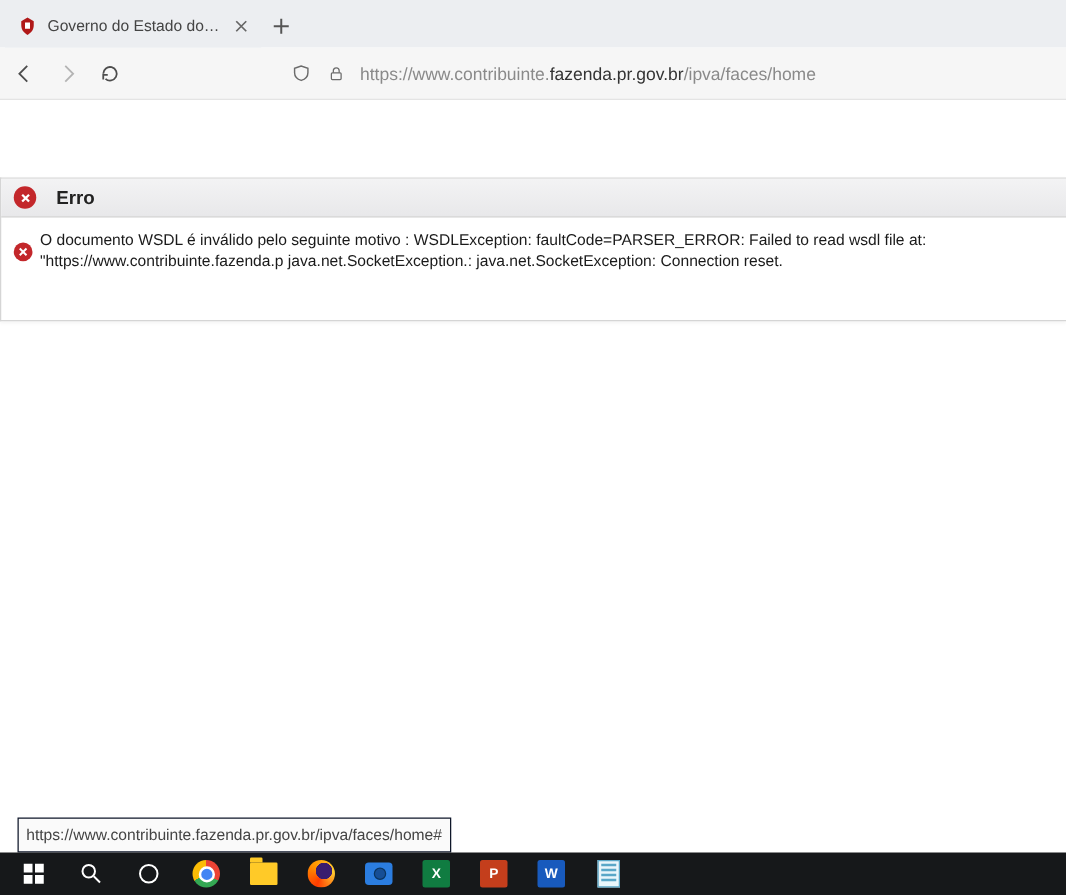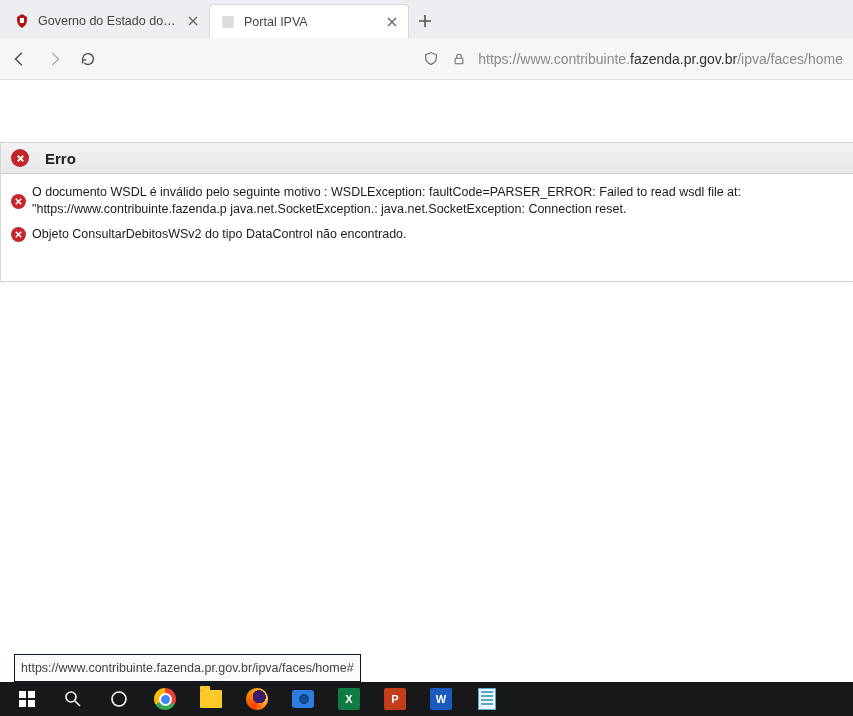--- a/index.html
+++ b/index.html
@@ -72,21 +72,20 @@
   .nav-icons { display:flex; gap:14px; align-items:center; color:#4d4d4d; }
   .nav-icons .ic { width: 20px; height: 20px; display:flex; align-items:center; justify-content:center; }
   .nav-icons .ic.disabled { color: #9a9a9a; }
   .addrwrap {
     flex: 1;
     display:flex;
     align-items:center;
     gap: 10px;
     padding-left: 120px;
     color: #6b6b6b;
-    justify-content: flex-end;
   }
   .addrwrap .ic { width:18px; height:18px; display:flex; align-items:center; justify-content:center; }
   .url { font-size: 14px; color: #8a8a8a; white-space: nowrap; }
   .url .domain { color: #333; }
   
   .page {
     padding: 0;
     position: relative;
   }
   .error-panel {
@@ -181,33 +180,20 @@
           <rect x="6" y="5" width="4" height="5" fill="#fff"></rect>
         </svg>
     </span>
     <span class="title">Governo do Estado do Paraná</span>
     <span class="close">
       <svg viewBox="0 0 12 12">
           <path stroke="#666" stroke-width="1.4" d="M2 2l8 8M10 2l-8 8"></path>
         </svg>
     </span>
   </div>
-  <div class="tab active">
-    <span class="favicon">
-      <svg viewBox="0 0 16 16">
-          <rect x="2" y="2" width="12" height="12" rx="2" fill="#ddd"></rect>
-        </svg>
-    </span>
-    <span class="title">Portal IPVA</span>
-    <span class="close">
-      <svg viewBox="0 0 12 12">
-          <path stroke="#666" stroke-width="1.4" d="M2 2l8 8M10 2l-8 8"></path>
-        </svg>
-    </span>
-  </div>
   <div class="newtab">
     <svg viewBox="0 0 14 14" width="14" height="14">
         <path stroke="#555" stroke-width="1.6" d="M7 1v12M1 7h12"></path>
       </svg>
   </div>
 </div>
 
 <div class="toolbar">
   <div class="nav-icons">
     <span class="ic">
@@ -258,28 +244,20 @@
 
       <div class="error-msg">
         <span class="err-ic-sm">
           <svg viewBox="0 0 10 10" width="9" height="9">
               <path stroke="#fff" stroke-width="1.8" d="M2 2l6 6M8 2l-6 6"></path>
             </svg>
         </span>
         <span class="txt">O documento WSDL é inválido pelo seguinte motivo : WSDLException: faultCode=PARSER_ERROR: Failed to read wsdl file at: "https://www.contribuinte.fazenda.p java.net.SocketException.: java.net.SocketException: Connection reset.</span>
       </div>
 
-      <div class="error-msg">
-        <span class="err-ic-sm">
-          <svg viewBox="0 0 10 10" width="9" height="9">
-              <path stroke="#fff" stroke-width="1.8" d="M2 2l6 6M8 2l-6 6"></path>
-            </svg>
-        </span>
-        <span class="txt">Objeto ConsultarDebitosWSv2 do tipo DataControl não encontrado.</span>
-      </div>
     </div>
   </div>
 </div>
 
 <div class="status-bar">https://www.contribuinte.fazenda.pr.gov.br/ipva/faces/home#</div>
 
 <div class="taskbar">
   <div class="tb-item">
     <svg viewBox="0 0 20 20">
         <rect x="2" y="2" width="7" height="7" fill="#fff"></rect>

